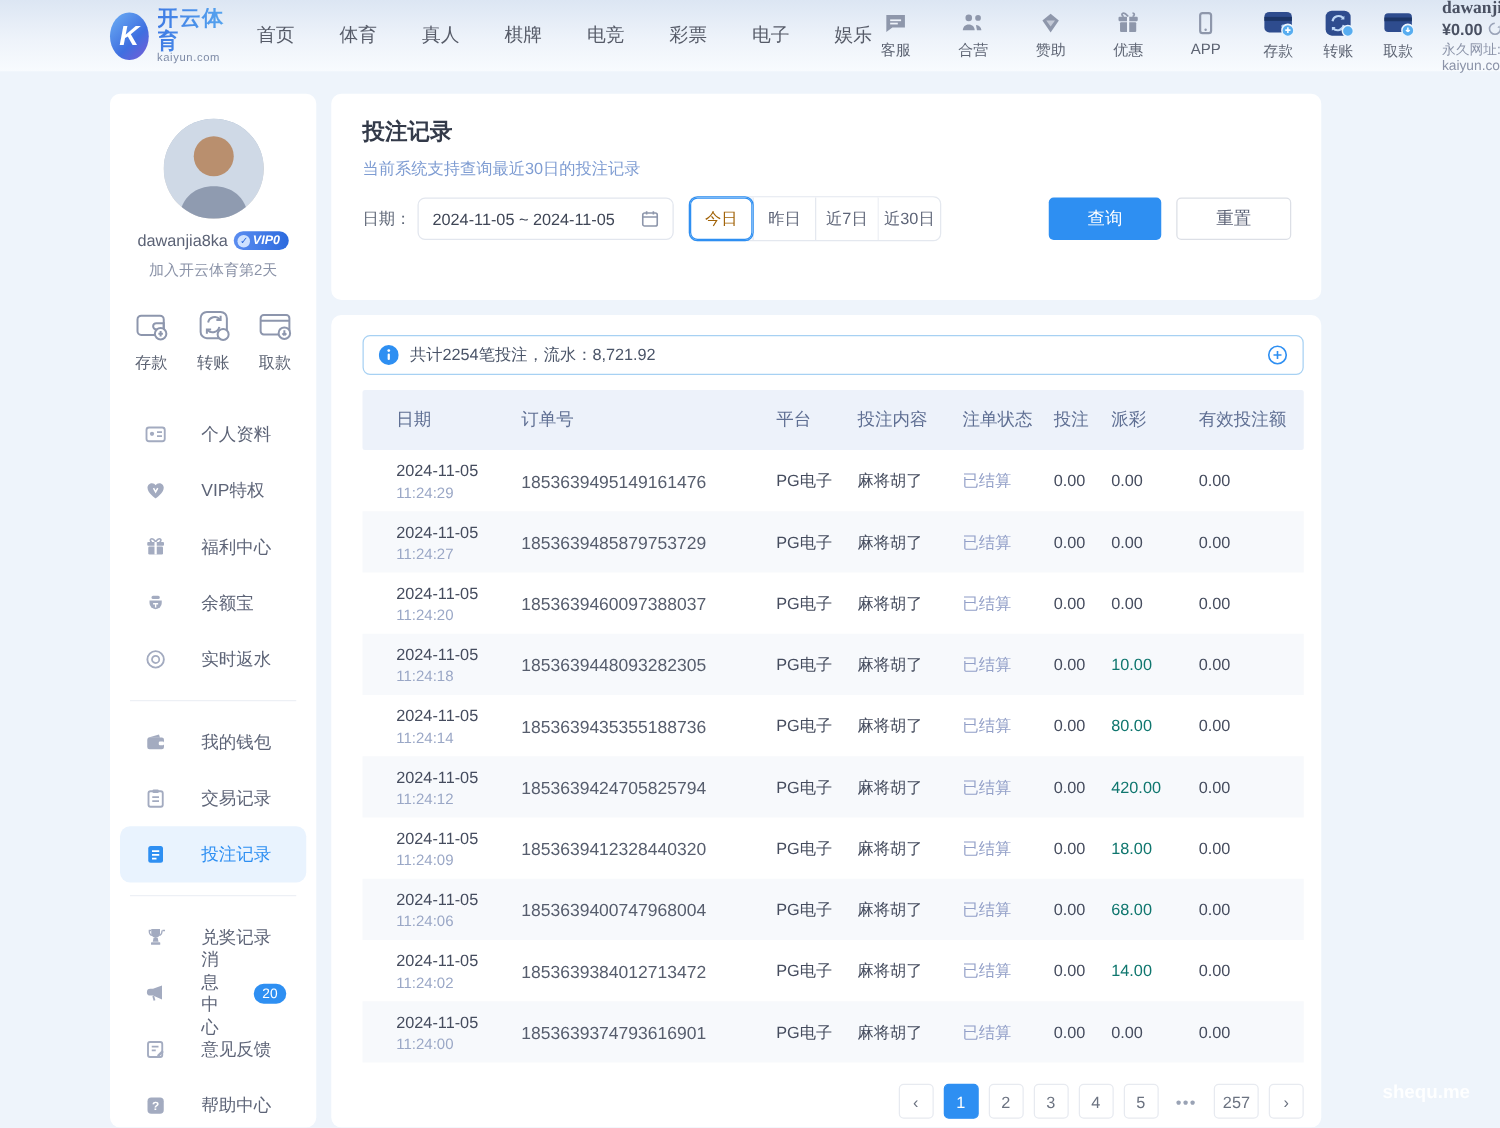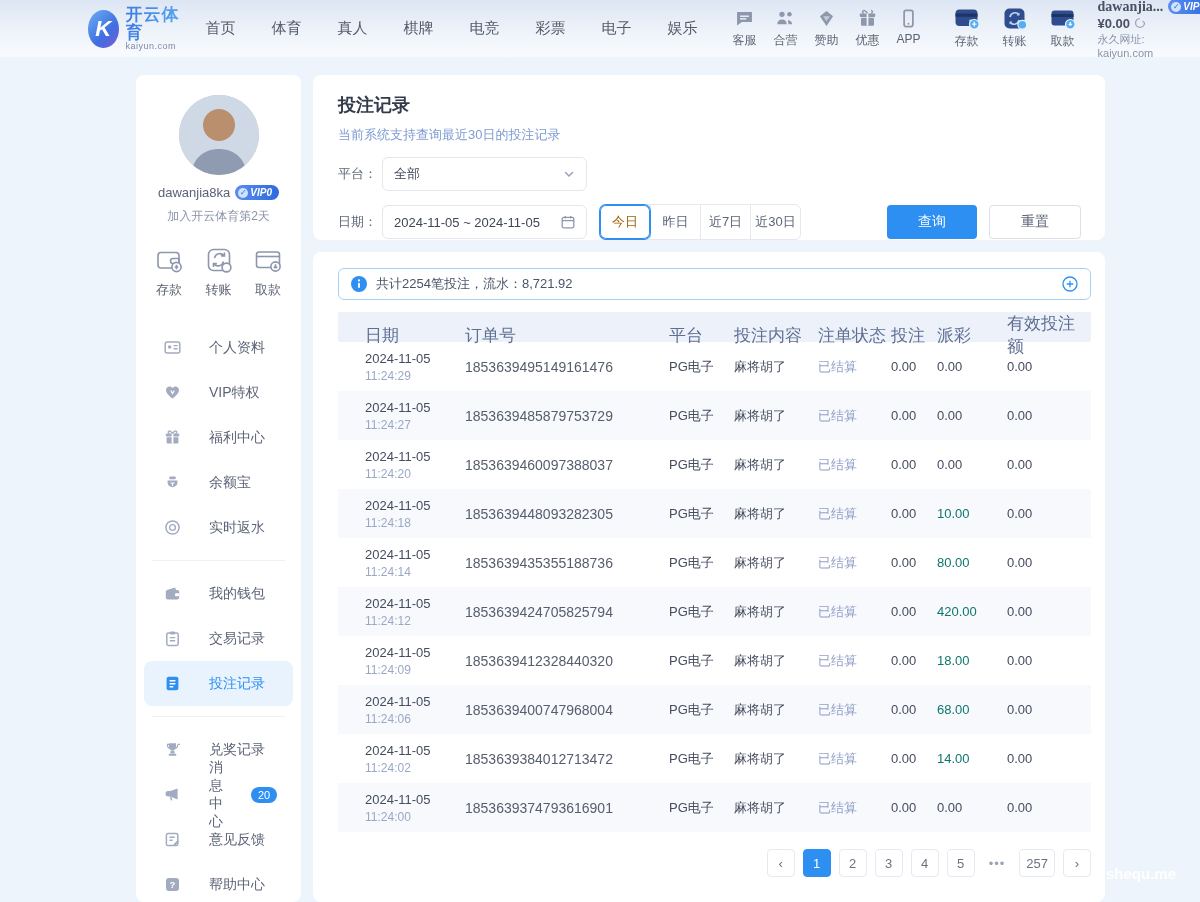--- a/index.html
+++ b/index.html
@@ -23,39 +23,39 @@
   }
   .logo-texts { display:flex; flex-direction:column; line-height:1.05; }
   .logo-brand { font-size:17px; font-weight:bold; letter-spacing:1px;
     background:linear-gradient(90deg,#3f7be4,#57a7ef); -webkit-background-clip:text; background-clip:text; color:transparent; }
   .logo-domain { font-size:9px; color:#7d8aa6; letter-spacing:.5px; }
   .nav { display:flex; gap:36px; margin-left:22px; }
   .nav-item { font-size:15px; color:#565b68; cursor:pointer; white-space:nowrap; }
   .top-spacer { flex:1; }
   .tb-action { display:flex; flex-direction:column; align-items:center; gap:3px; cursor:pointer; width:38px; }
   .tb-action .lbl { font-size:12px; color:#5d6473; white-space:nowrap; }
-  .quick-links { display:flex; gap:3px;margin-left:28px; }
+  .quick-links { display:flex; gap:24px; }
   .wallet-links { display:flex; gap:10px; margin-left:20px; }
   .user-block { display:flex; align-items:center; margin-left:16px; }
   .user-texts { display:flex; flex-direction:column; gap:1px; }
   .user-row1 { display:flex; align-items:center; gap:5px; }
   .user-name { font-size:14px; color:#495062; font-weight:bold;font-family:Liberation Serif, serif; }
   .vip-badge {
     display:inline-flex; align-items:center; gap:2px; height:15px; padding:0 7px 0 3px;
     border-radius:8px; background:linear-gradient(90deg,#5b8df0,#2c6ade);
     color:#fff; font-size:10px; font-weight:bold; font-style:italic;
   }
   .vip-badge .vb-dot { width:10px; height:10px; border-radius:50%; background:#cfe2ff; color:#2c6ade; font-size:8px; font-style:normal; display:flex;align-items:center;justify-content:center; }
   .user-balance { font-size:13px; color:#495062; font-weight:bold; display:flex; align-items:center; gap:4px; }
   .user-url { font-size:11px; color:#8b93a8; display:flex; align-items:center; gap:3px; }
   .avatar { border-radius:50%; overflow:hidden; background:linear-gradient(180deg,#9fb4cc,#e3d6c8); flex:none; }
   .avatar svg { display:block; }
   
   .page { display:flex; gap:12px; padding:18px 0 0 88px; height:845px; }
-  .sidebar { width:165px; background:#fff; border-radius:8px; flex:none; padding-top:20px;margin-left:48px; }
+  .sidebar { width:165px; background:#fff; border-radius:8px; flex:none; padding-top:20px; }
   .main { width:792px; display:flex; flex-direction:column; gap:12px; }
   
   .profile { display:flex; flex-direction:column; align-items:center; }
   .uname-row { display:flex; align-items:center; gap:5px; margin-top:10px; }
   .uname { font-size:13px; color:#5b6275; }
   .join-note { font-size:12px; color:#8b93a8; margin-top:8px; }
   .quick-actions { display:flex; justify-content:space-between; padding:0 18px; margin-top:20px; }
   .qa-item { display:flex; flex-direction:column; align-items:center; gap:6px; cursor:pointer; }
   .qa-item .lbl { font-size:13px; color:#5c6373; }
   .menu { margin-top:26px; }
@@ -82,21 +82,21 @@
   .f-spacer { flex:1; }
   .btn { height:34px; border-radius:4px; font-size:14px; display:flex; align-items:center; justify-content:center; cursor:pointer; }
   .btn-primary { width:90px; background:#2e8ff2; color:#fff; }
   .btn-plain { width:92px; background:#fff; border:1px solid #dcdfe6; color:#5d6477; margin-left:12px; }
   
   .table-card { background:#fff; border-radius:8px; padding:16px 14px 0 25px; flex:1; overflow:hidden; }
   .summary-bar { height:32px; border:1px solid #a7d1f3; border-radius:6px; display:flex; align-items:center; gap:9px; padding:0 12px; }
   .summary-text { font-size:13px; color:#4a5468; }
   .summary-plus { margin-left:auto; cursor:pointer; display:flex; }
   .thead, .trow { display:grid; grid-template-columns:100px 204px 65px 84px 73px 46px 70px 1fr; align-items:center; padding-left:27px; }
-  .thead { margin-top:12px; height:30px; background:#edf2fa; border-radius:2px; font-size:17px; color:#5f6f93; }
+  .thead { margin-top:12px; height:48px; background:#edf2fa; border-radius:2px; font-size:14px; color:#5f6f93; }
   .trow { height:49px; font-size:13px; color:#454c5e; }
   .trow:nth-child(even) { background:#f7f9fc; }
   .cell-date .d1 { font-size:13px; color:#454c5e; }
   .cell-date .d2 { font-size:12px; color:#9aa7c6; margin-top:3px; }
   .cell-order { font-size:14px; color:#565d6d; }
   .cell-status { color:#93a0c8; }
   .cell-payout.red { color:#0f766e; }
   
   .pagination { display:flex; justify-content:flex-end; align-items:center; gap:8px; margin-top:17px; padding-bottom:16px; }
   .pg-btn { min-width:28px; height:28px; padding:0 6px; border:1px solid #e7eaf0; border-radius:4px; background:#fff; color:#6b7280; font-size:13px; display:flex; align-items:center; justify-content:center; cursor:pointer; }
@@ -428,29 +428,20 @@
         </div>
       </div>
   </div>
 
   <div class="main">
 
     <div class="filter-card">
       <div class="page-title">投注记录</div>
       <div class="page-subtitle">当前系统支持查询最近30日的投注记录</div>
       <div class="filter-row">
-        <span class="f-label">平台：</span>
-        <div class="select-box">
-          <span class="select-value">全部</span>
-          <svg width="12" height="12" viewBox="0 0 12 12">
-              <path d="M2.5 4.5L6 8l3.5-3.5" fill="none" stroke="#9aa3b8" stroke-width="1.5" stroke-linecap="round"></path>
-            </svg>
-        </div>
-      </div>
-      <div class="filter-row">
         <span class="f-label">日期：</span>
         <div class="date-box">
           <span class="date-value">2024-11-05  ~  2024-11-05</span>
           <svg width="14" height="14" viewBox="0 0 14 14">
               <rect x="1.2" y="2.4" width="11.6" height="10.4" rx="1.5" fill="none" stroke="#8d96ab" stroke-width="1.3"></rect>
               <line x1="1.2" y1="5.6" x2="12.8" y2="5.6" stroke="#8d96ab" stroke-width="1.3"></line>
               <line x1="4.3" y1="1" x2="4.3" y2="3.6" stroke="#8d96ab" stroke-width="1.3"></line>
               <line x1="9.7" y1="1" x2="9.7" y2="3.6" stroke="#8d96ab" stroke-width="1.3"></line>
             </svg>
         </div>

